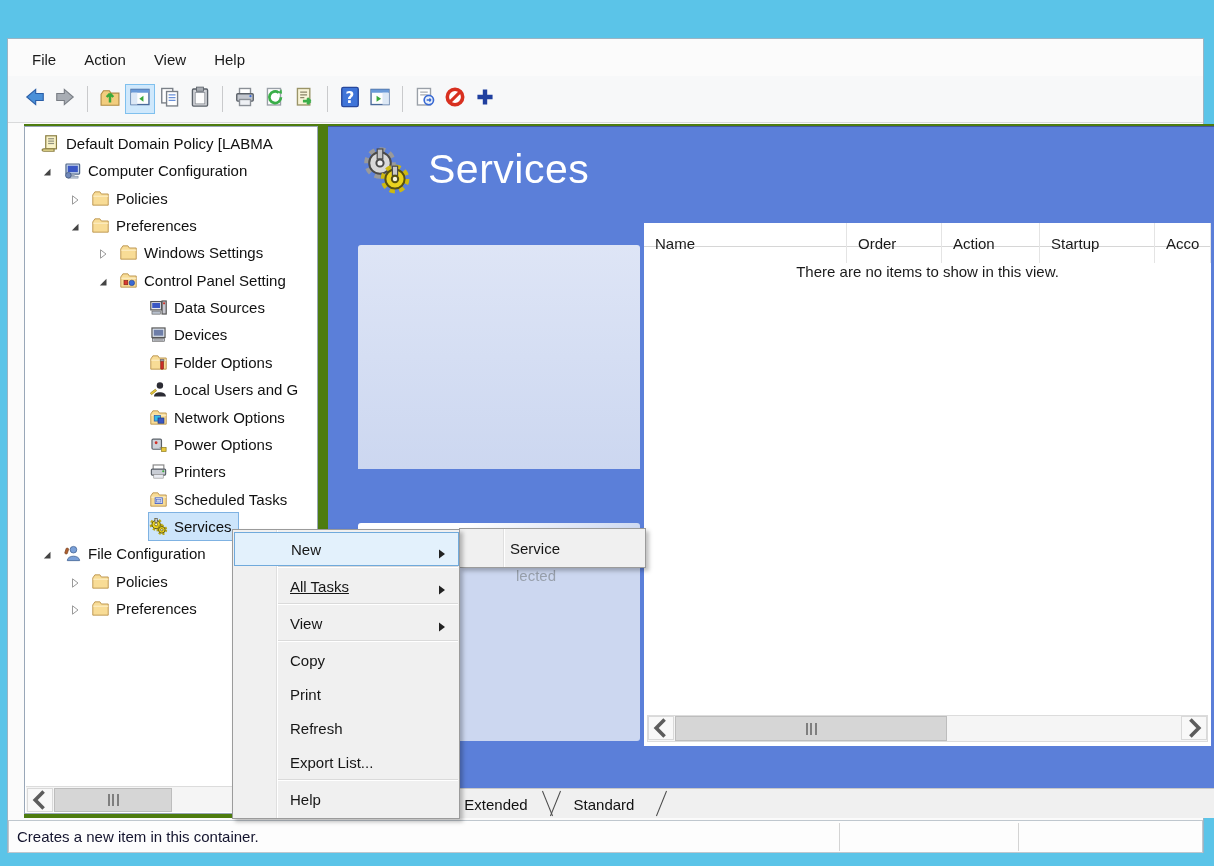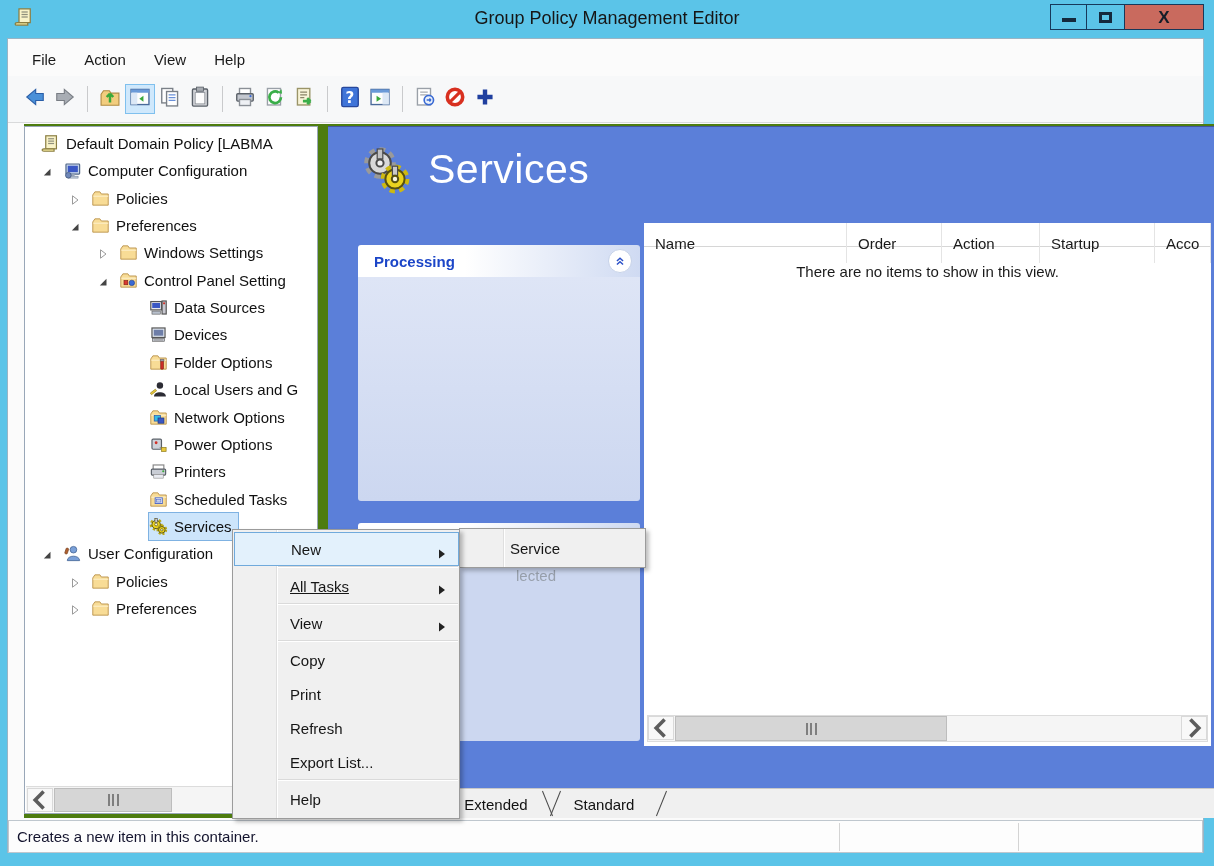--- a/index.html
+++ b/index.html
@@ -98,39 +98,20 @@
   #submenu { position:absolute; left:459px; top:528px; width:187px; height:40px; background:#f0f0f0;
     border:1px solid #9b9b9b; box-shadow:3px 3px 4px rgba(0,0,0,0.25); z-index:49; }
   #submenu .gutterline { position:absolute; left:43px; top:0; width:1px; height:100%; background:#dfdfdf; box-shadow:1px 0 0 #ffffff; }
   .sm-item { position:absolute; left:1px; top:1px; width:183px; height:36px; font-size:15px; color:#161616;
     display:flex; align-items:center; padding-left:49px; }
 </style>
 </head>
 <body>
 
 <div id="window">
-  <div id="titlebar">
-    <span id="win-icon"><svg viewBox="0 0 16 16">
-          <rect x="4" y="1.5" width="9" height="11" fill="#f9f3c8" stroke="#8a7d42"></rect>
-          <rect x="6" y="3.5" width="5" height="1" fill="#8f8f7c"></rect>
-          <rect x="6" y="5.5" width="5" height="1" fill="#8f8f7c"></rect>
-          <rect x="6" y="7.5" width="5" height="1" fill="#8f8f7c"></rect>
-          <path d="M2.5 12.5 h8.5 v2 h-8.5 q-1.6 0 -1.6 -1 q0 -1 1.6 -1 z" fill="#efe49a" stroke="#8a7d42"></path>
-        </svg></span>
-    <div id="win-title">Group Policy Management Editor</div>
-    <div class="capbtn" id="btn-min">
-        <span class="glyph"></span>
-      </div>
-    <div class="capbtn" id="btn-max">
-        <span class="glyph"></span>
-      </div>
-    <div class="capbtn" id="btn-close">
-        <span class="glyph">X</span>
-      </div>
-  </div>
 
   <div id="app"></div>
   <div id="menubar">
       <span class="menubar-item">File</span>
       <span class="menubar-item">Action</span>
       <span class="menubar-item">View</span>
       <span class="menubar-item">Help</span>
     </div>
   <div id="toolbar">
       <span class="tbtn">
@@ -417,21 +398,21 @@
           <div class="tree-row" style="top: 413.25px;">
             <span class="expander" style="left: 16px;"><svg viewBox="0 0 12 12">
                 <path d="M9.5 2.8 V9.5 H2.8 z" fill="#444"></path>
               </svg></span>
             <span class="tree-content" style="left: 38px;">
               <span class="ticon"><svg viewBox="0 0 16 16">
                   <circle cx="8.8" cy="4.8" r="2.8" fill="#7aa0d8" stroke="#3a5a8c" stroke-width="0.6"></circle>
                   <path d="M3.6 14 c0-5 10.4-5 10.4 0 z" fill="#7aa0d8" stroke="#3a5a8c" stroke-width="0.6"></path>
                   <rect x="2" y="3.4" width="2.2" height="5" rx="0.8" transform="rotate(18 3 6)" fill="#b06030" stroke="#6e3a1a" stroke-width="0.5"></rect>
                 </svg></span>
-              <span class="tlabel">User Configuration</span>
+              <span class="tlabel">File Configuration</span>
             </span>
           </div>
           <div class="tree-row" style="top: 440.6px;">
             <span class="expander" style="left: 44px;"><svg viewBox="0 0 12 12">
                 <path d="M3.5 1.8 L9 6 L3.5 10.2 z" fill="#fff" stroke="#9a9a9a"></path>
               </svg></span>
             <span class="tree-content" style="left: 66px;">
               <span class="ticon"><svg viewBox="0 0 16 16">
                   <path d="M1.5 5 L3.3 2.4 h4.2 l1.2 1.8 h5.8 V13.6 H1.5 z" fill="#f8dc96" stroke="#bd9650" stroke-width="0.8"></path>
                   <path d="M2 6.1 h12.5" stroke="#fdeec4" stroke-width="1"></path>
@@ -475,28 +456,20 @@
             <circle cx="17.5" cy="17" r="5.6" fill="none" stroke="#cdb912" stroke-width="3.2" stroke-dasharray="2.4 2"></circle>
             <circle cx="17.5" cy="17" r="4.8" fill="#ead31f" stroke="#565010"></circle>
             <rect x="16.2" y="10.6" width="2.6" height="4.6" fill="#c9c9c9" stroke="#4a4a4a" stroke-width="0.6"></rect>
             <circle cx="17.5" cy="17" r="1.6" fill="#f8f6e0" stroke="#565010"></circle>
           </svg>
         </span>
         <span id="svc-title">Services</span>
       </div>
 
       <div class="gpp-panel" id="panel-processing">
-        <div class="ph">
-          <span class="ptitle">Processing</span>
-          <span class="chevron-btn">
-            <svg viewBox="0 0 16 16">
-                <path d="M4.5 8 L8 4.8 L11.5 8 M4.5 12 L8 8.8 L11.5 12" fill="none" stroke="#2a50c8" stroke-width="1.7"></path>
-              </svg>
-          </span>
-        </div>
         <div class="pb"></div>
       </div>
 
       <div class="gpp-panel" id="panel-desc">
         <div class="ph"></div>
         <div class="pb"></div>
         <span id="desc-fragment">lected</span>
       </div>
 
       <div id="listview">

